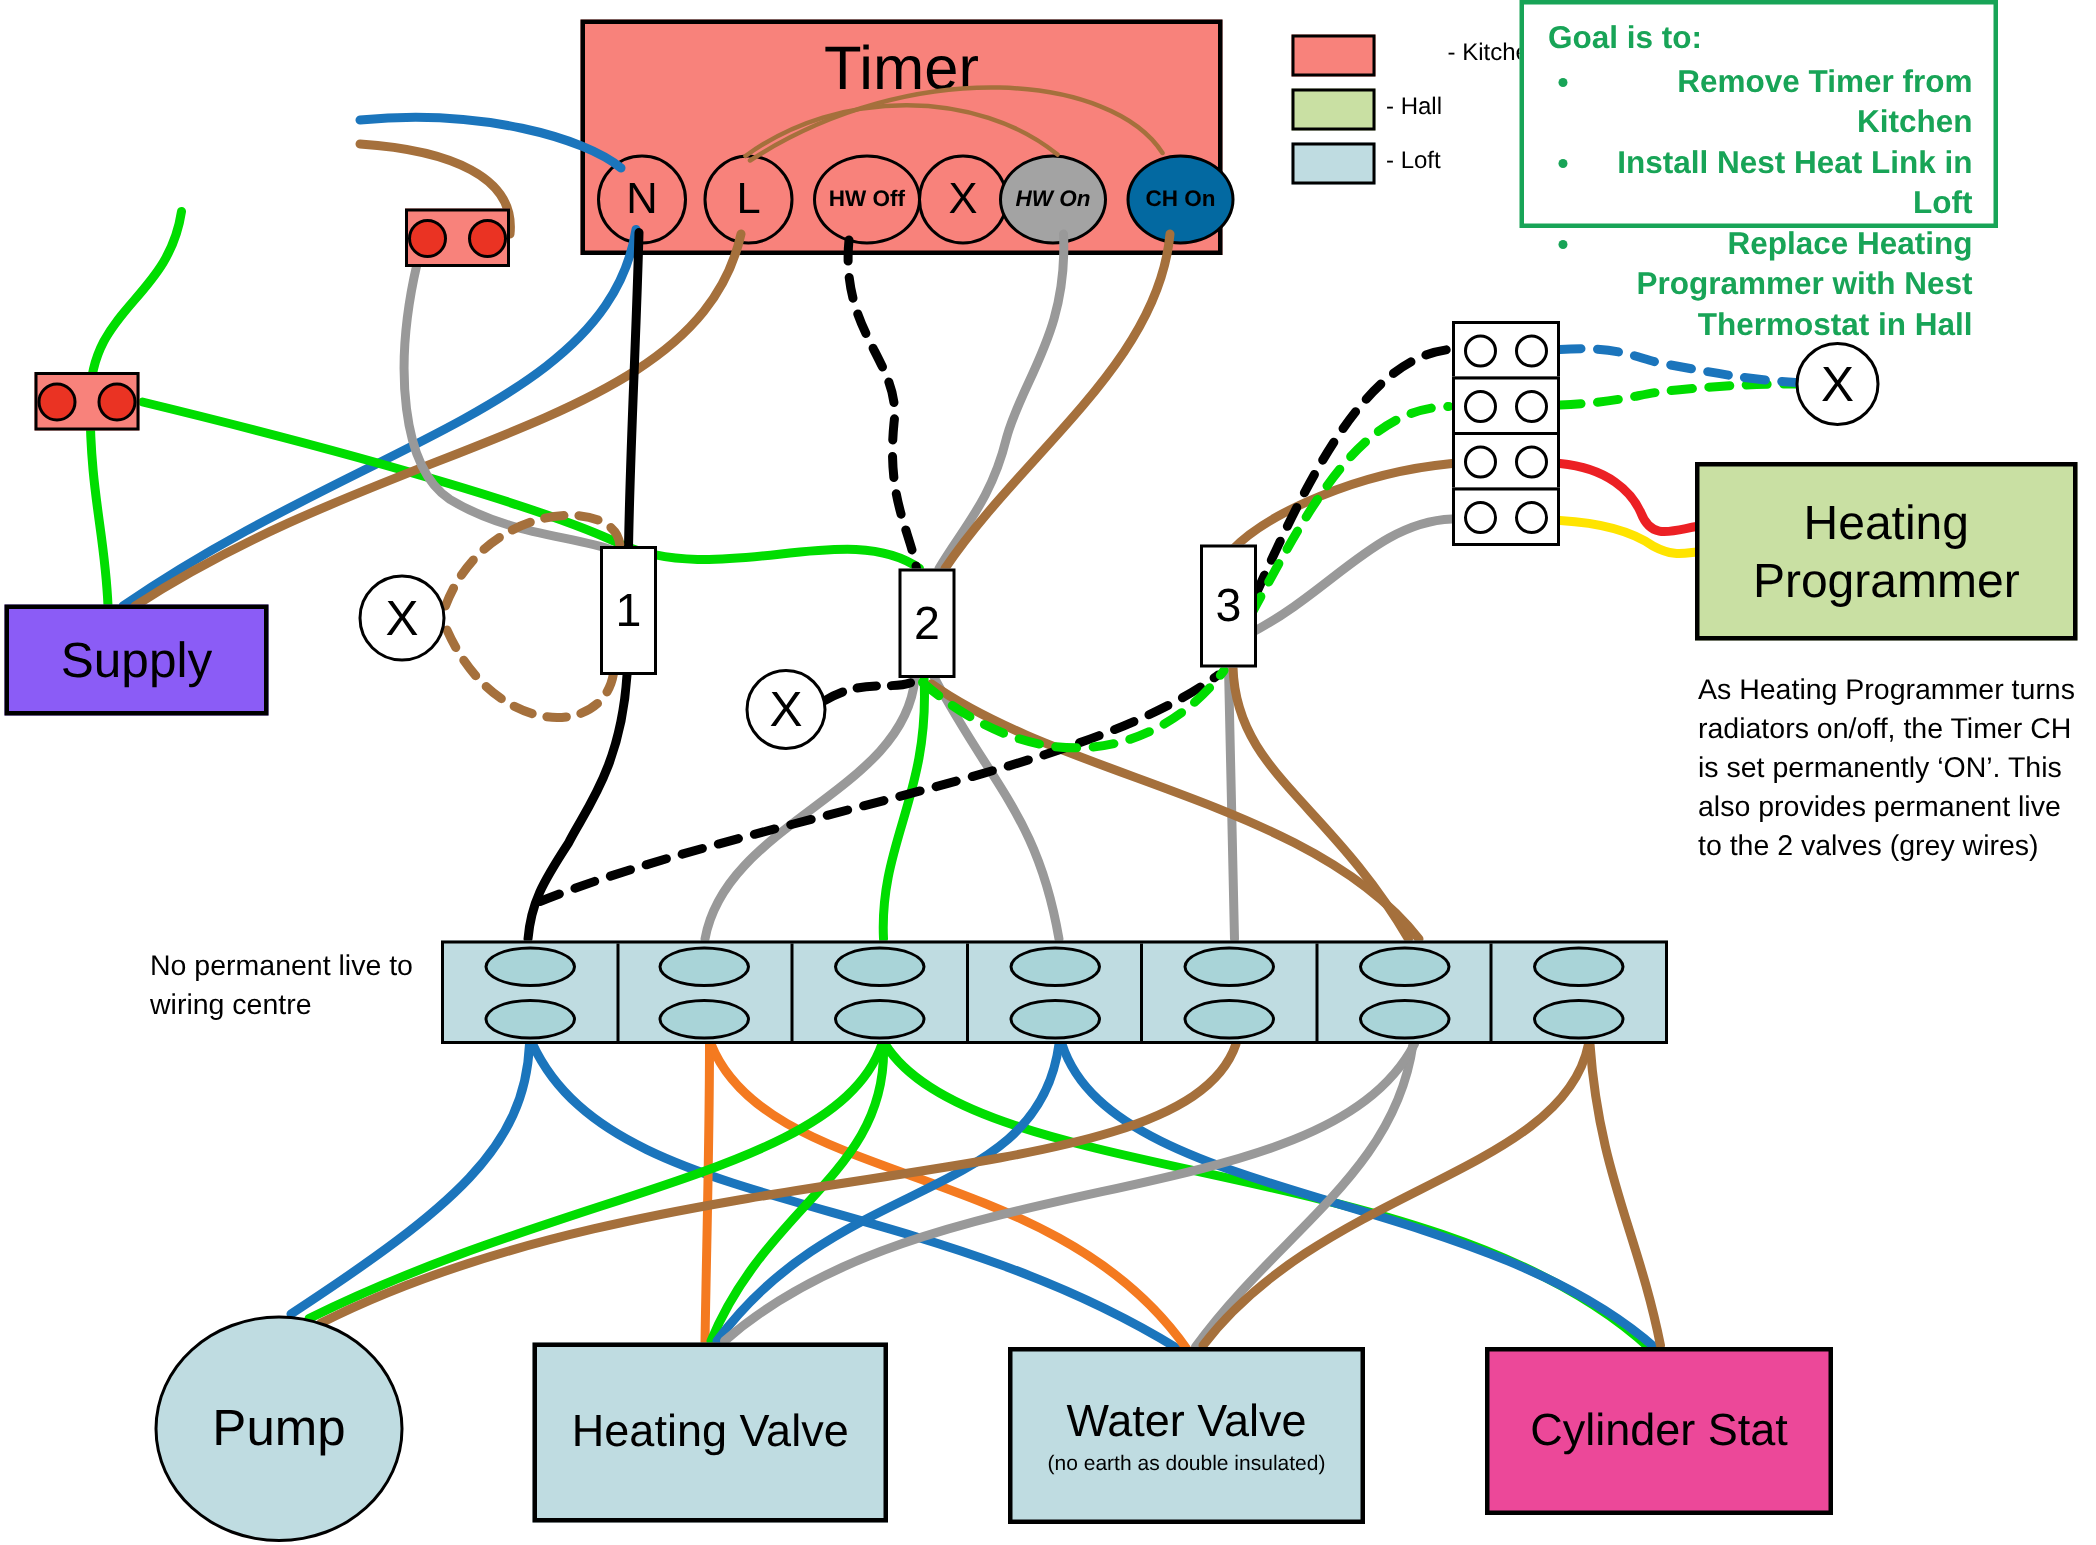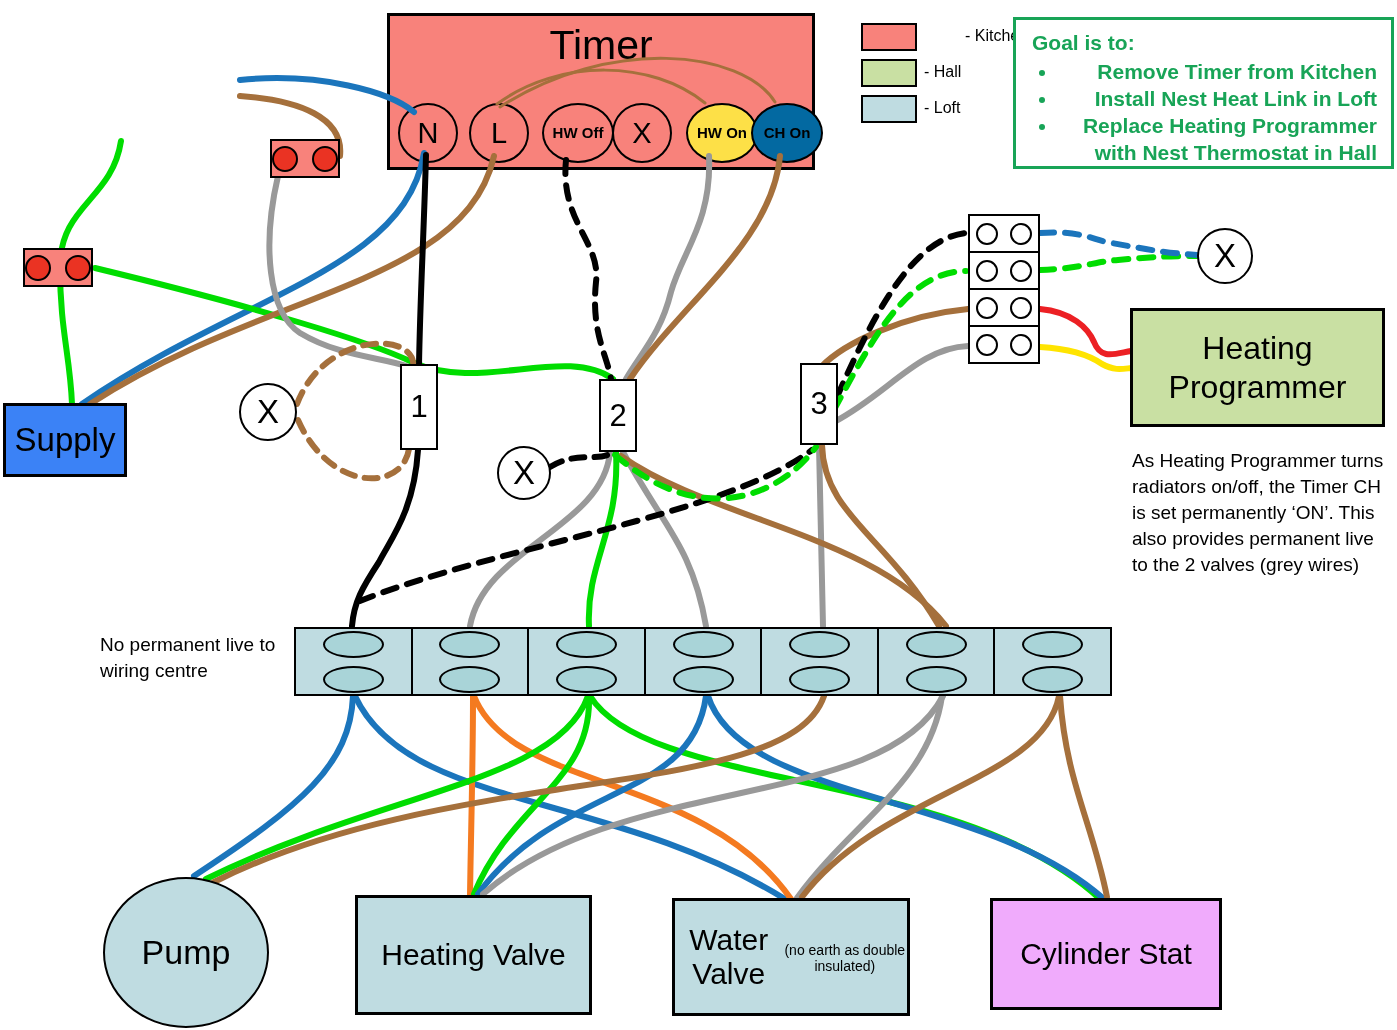--- a/index.html
+++ b/index.html
@@ -56,21 +56,21 @@
       </div>
     <div class="term" style="left: 79px; top: 87px; background: rgb(248, 130, 123);">
         <span>L</span>
       </div>
     <div class="term small" style="left: 152px; top: 87px; background: rgb(248, 130, 123);">
         <span>HW Off</span>
       </div>
     <div class="term" style="left: 222px; top: 87px; background: rgb(248, 130, 123);">
         <span>X</span>
       </div>
-    <div class="term small" style="left: 296px; top: 87px; background: #fde047;">
+    <div class="term small" style="left: 276px; top: 87px; background: #a3a3a3; font-style: italic;">
         <span>HW On</span>
       </div>
     <div class="term small" style="left: 361px; top: 87px; background: #0369a1;">
         <span>CH On</span>
       </div>
   </div>
 
   <svg id="wires" width="1397" height="1030" viewBox="0 0 1397 1030">
 
     <path d="M497,104 C560,58 652,60 705,103" stroke-width="3" stroke="#a5703c"></path>
@@ -118,41 +118,41 @@
     <path d="M590,696 C650,792 958,768 1100,899" stroke-width="6" stroke="#00dd00"></path>
     <path d="M706,696 C692,802 560,782 478,894" stroke-width="6" stroke="#1b75bc"></path>
     <path d="M708,696 C742,802 984,792 1104,899" stroke-width="6" stroke="#1b75bc"></path>
     <path d="M824,696 C788,802 452,762 214,882" stroke-width="6" stroke="#a5703c"></path>
     <path d="M942,696 C930,782 852,822 797,898" stroke-width="6" stroke="#999999"></path>
     <path d="M943,696 C882,812 622,772 483,894" stroke-width="6" stroke="#999999"></path>
     <path d="M1059,696 C1042,782 882,792 802,897" stroke-width="6" stroke="#a5703c"></path>
     <path d="M1060,696 C1066,782 1092,822 1107,897" stroke-width="6" stroke="#a5703c"></path>
   </svg>
 
-  <div class="abs box z3" id="supply" style="left: 3px; top: 403px; width: 124px; height: 74px; font-size: 33px; background: #3b82f6;">
+  <div class="abs box z3" id="supply" style="left: 3px; top: 403px; width: 176px; height: 74px; font-size: 33px; background: #8b5cf6;">
     <span>Supply</span>
   </div>
 
   <div class="abs rconn z3" style="left: 270px; top: 139px; width: 70px; height: 39px; background: rgb(248, 130, 123);">
     <span class="rc" style="background: rgb(234, 51, 35);"></span>
     <span class="rc" style="background: rgb(234, 51, 35);"></span>
   </div>
   <div class="abs rconn z3" style="left: 23px; top: 248px; width: 70px; height: 39px; background: rgb(248, 130, 123);">
     <span class="rc" style="background: rgb(234, 51, 35);"></span>
     <span class="rc" style="background: rgb(234, 51, 35);"></span>
   </div>
 
   <div class="abs swatch z3" style="left: 861px; top: 23px; width: 56px; height: 28px; background: rgb(248, 130, 123);"></div>
   <div class="abs legend-label z3" style="left:952px;top:27px;margin-left:13px;">- Kitchen</div>
   <div class="abs swatch z3" style="left: 861px; top: 59px; width: 56px; height: 28px; background: rgb(201, 224, 163);"></div>
   <div class="abs legend-label z3" style="left:924px;top:63px;">- Hall</div>
   <div class="abs swatch z3" style="left: 861px; top: 95px; width: 56px; height: 28px; background: rgb(191, 220, 225);"></div>
   <div class="abs legend-label z3" style="left:924px;top:99px;">- Loft</div>
 
-  <div class="abs z3" id="goal-box" style="left: 1013px; top: 17px; width: 381px; height: 152px; color: rgb(24, 164, 87);">
+  <div class="abs z3" id="goal-box" style="left: 1013px; top: 0; width: 319px; height: 152px; color: rgb(24, 164, 87);">
     <div class="title">Goal is to:</div>
     <ul>
       <li>Remove Timer from Kitchen</li>
       <li>Install Nest Heat Link in Loft</li>
       <li>Replace Heating Programmer with Nest Thermostat in Hall</li>
     </ul>
   </div>
 
   <div class="abs xcirc z3" style="left:239px;top:383px;width:58px;height:58px;">
       <span>X</span>
@@ -231,22 +231,22 @@
   </div>
 
   <div class="abs box z3" style="left: 355px; top: 895px; width: 237px; height: 120px; background: rgb(191, 220, 225);">
     <span class="bigbox-label">Heating Valve</span>
   </div>
 
   <div class="abs z3" id="pump" style="left: 103px; top: 877px; width: 166px; height: 151px; background: rgb(191, 220, 225);">
     <span>Pump</span>
   </div>
 
-  <div class="abs box z3" style="left: 672px; top: 898px; width: 238px; height: 118px; flex-direction: row; background: rgb(191, 220, 225);">
+  <div class="abs box z3" style="left: 672px; top: 898px; width: 238px; height: 118px; flex-direction: column; background: rgb(191, 220, 225);">
     <span class="bigbox-label">Water Valve</span>
     <span class="wv-note">(no earth as double insulated)</span>
   </div>
 
-  <div class="abs box z3" style="left: 990px; top: 898px; width: 232px; height: 112px; background: #f0abfc;">
+  <div class="abs box z3" style="left: 990px; top: 898px; width: 232px; height: 112px; background: #ec4899;">
     <span class="bigbox-label">Cylinder Stat</span>
   </div>
 
 </div>
 
 </body></html>

